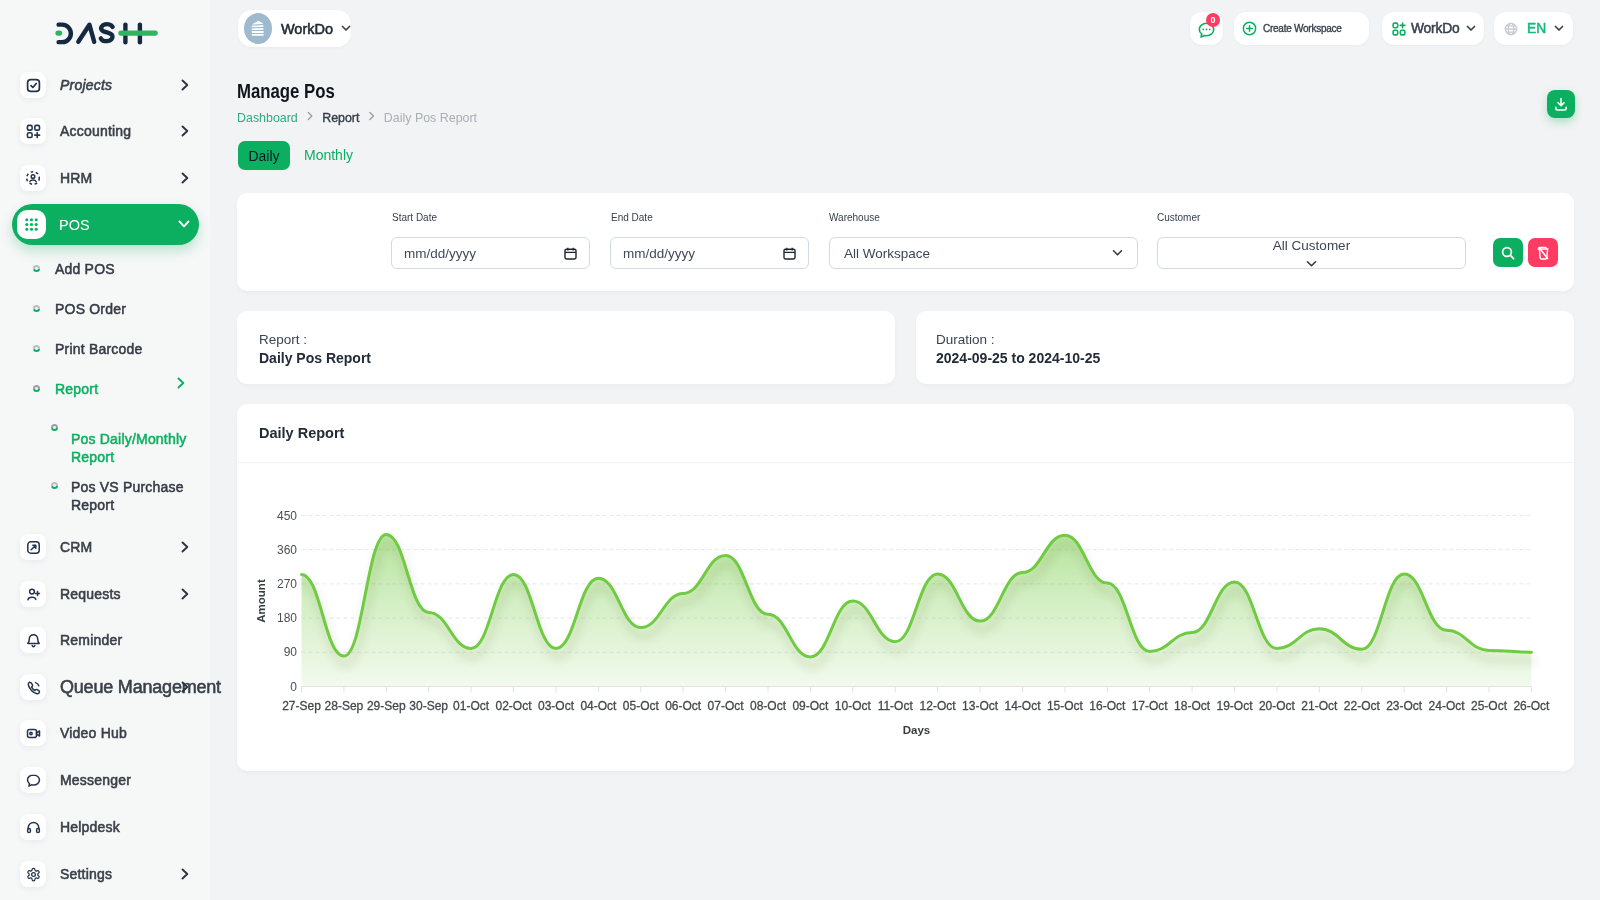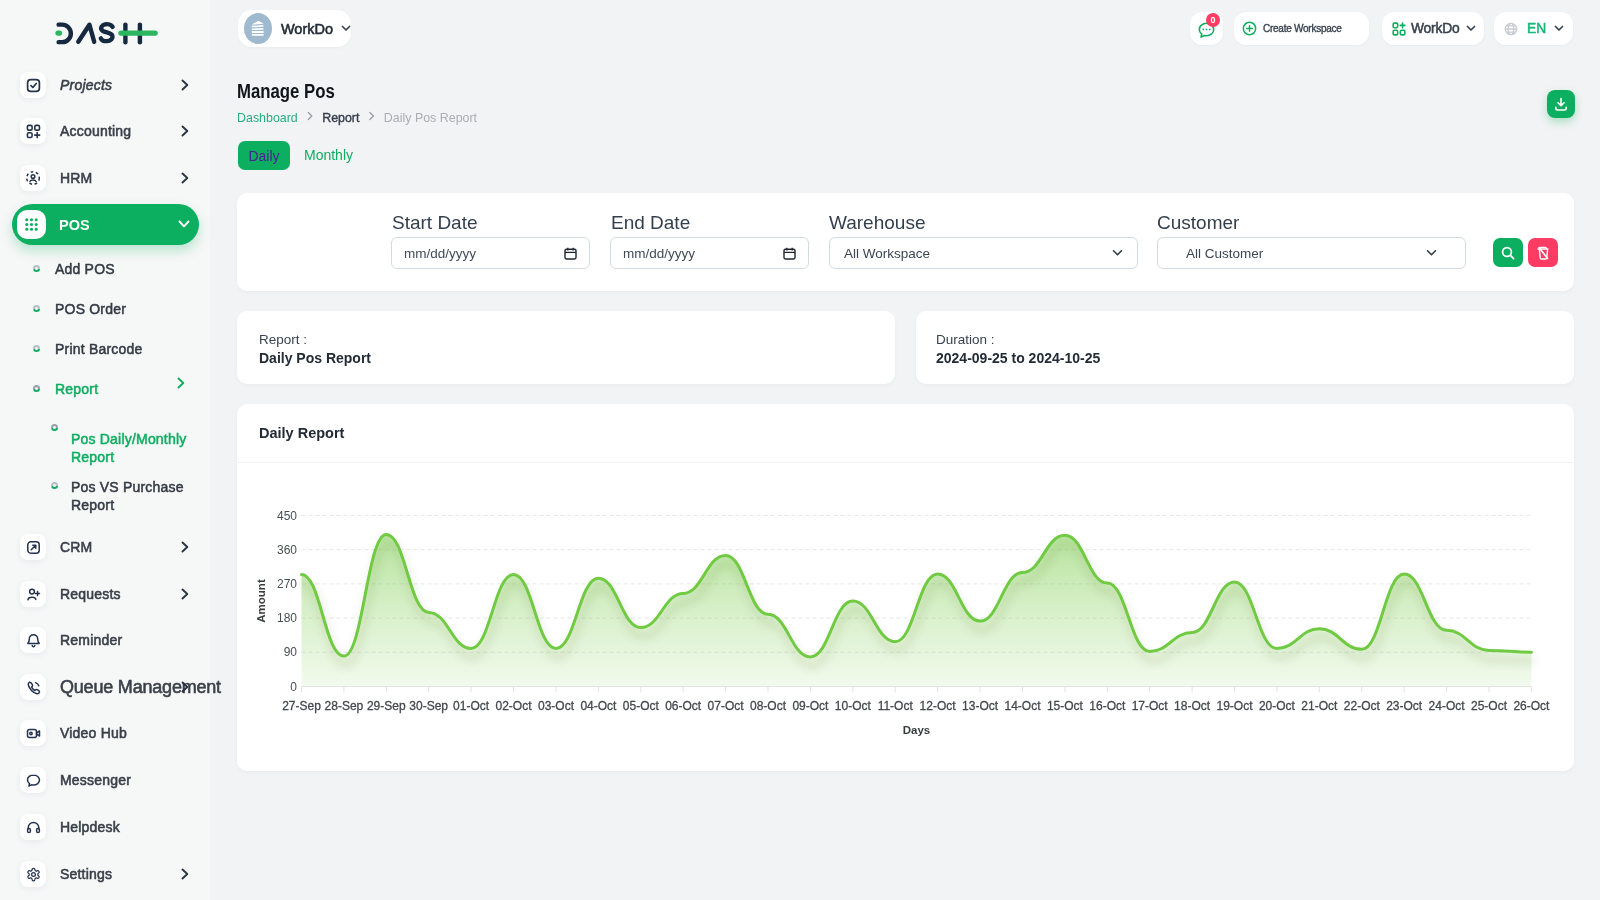--- a/index.html
+++ b/index.html
@@ -12,21 +12,21 @@
 .mitem { position:absolute; left:0; width:210px; height:26px; }
 .mlabel { position:absolute; left:60px; top:50%; transform:translateY(-50%); font-size:14px; font-weight:400; -webkit-text-stroke:0.55px #3a4049; color:#3a4049; letter-spacing:.2px; white-space:nowrap;}
 .chev { position:absolute; right:21px; top:50%; transform:translateY(-50%); }
 .subitem { position:absolute; font-size:14px; font-weight:400; -webkit-text-stroke:0.5px #343b44; color:#343b44; letter-spacing:.2px; }
 .subdot { position:absolute; width:7px; height:7px; border-radius:50%; } .subdot i { position:absolute; left:1.8px; top:1.8px; width:3.4px; height:3.4px; border-radius:50%; background:#f6f7f7; }
 
 .pill { position:absolute; top:12px; height:33px; background:#fff; border-radius:12px; display:flex; align-items:center; box-shadow:0 1px 3px rgba(20,30,50,.04); } .pill svg { flex:0 0 auto; }
 
 .card { position:absolute; background:#fff; border-radius:10px; box-shadow:0 2px 4px rgba(30,40,60,.03); }
 .btn-green { background:#0caf60; color:#fff; }
-.lbl { font-size:19px; color:#343f4e; }
+.lbl { font-size:10px; color:#343f4e; }
 .field { position:absolute; height:32px; background:#fff; border:1px solid #d4dae1; border-radius:6px; font-size:13.5px; color:#3c4652; }
 </style>
 </head>
 <body>
 <div id="sidebar"></div>
 
 <svg class="abs" style="left:50px; top:12px;" width="115" height="40" viewBox="0 0 115 40">
   <g fill="none" stroke="#152a40" stroke-width="4.4" stroke-linecap="round" stroke-linejoin="round">
     <path d="M8.6 12.65 H12.1 a8.75 8.75 0 0 1 0 17.5 H8.6"></path>
     <path d="M28.3 29.8 L39.4 12.7 L44.2 29.8"></path>
@@ -100,21 +100,21 @@
         <circle cx="7.5" cy="2.8" r="1.55"></circle>
         <circle cx="12.2" cy="2.8" r="1.55"></circle>
         <circle cx="2.8" cy="7.5" r="1.55"></circle>
         <circle cx="7.5" cy="7.5" r="1.55"></circle>
         <circle cx="12.2" cy="7.5" r="1.55"></circle>
         <circle cx="2.8" cy="12.2" r="1.55"></circle>
         <circle cx="7.5" cy="12.2" r="1.55"></circle>
         <circle cx="12.2" cy="12.2" r="1.55"></circle>
       </svg>
     </div>
-<div class="abs" style="left:59px; top:217px; font-size:14.5px; font-weight:700; color:#fff;">POS</div>
+<div class="abs" style="left:59px; top:217px; font-size:14.5px; font-weight:400; color:#fff;">POS</div>
 <svg class="abs" style="left:178px; top:220px;" width="12" height="8" fill="none" stroke="#fff" stroke-width="1.9" stroke-linecap="round" stroke-linejoin="round">
       <path d="M1.5 1.5 L6 6.3 L10.5 1.5"></path>
     </svg>
 
 
 <div class="subdot" style="left:33px; top:265px; background:conic-gradient(from 100deg, #0caf60 0 40%, #b9bec4 40% 100%);">
       <i></i>
     </div>
 <div class="subitem" style="left:55px; top:261px;">Add POS</div>
 <div class="subdot" style="left:33px; top:305px; background:conic-gradient(from 100deg, #0caf60 0 40%, #b9bec4 40% 100%);">
@@ -323,21 +323,21 @@
     <span>Daily Pos Report</span>
   </div>
 
   <div class="abs btn-green" style="left:1547px; top:90px; width:28px; height:28px; border-radius:8px; display:flex; align-items:center; justify-content:center; box-shadow:0 4px 8px rgba(12,175,96,.3);">
     <svg width="14" height="14" viewBox="0 0 14 14" fill="none" stroke="#fff" stroke-width="1.6" stroke-linecap="round" stroke-linejoin="round">
         <path d="M7 1.5 v7 M4 5.7 l3 3 l3-3"></path>
         <path d="M1.8 10.2 v1.2 a1.6 1.6 0 0 0 1.6 1.6 h7.2 a1.6 1.6 0 0 0 1.6-1.6 v-1.2"></path>
       </svg>
   </div>
 
-  <div class="abs btn-green" style="left:238px; top:141px; width:52px; height:29px; border-radius:7px; display:flex; align-items:center; justify-content:center; font-size:14px; font-weight:400; color:#4c1d95;">Daily</div>
+  <div class="abs btn-green" style="left:238px; top:141px; width:52px; height:29px; border-radius:7px; display:flex; align-items:center; justify-content:center; font-size:14px; font-weight:400; color:#0f172a;">Daily</div>
   <div class="abs" style="left:304px; top:147px; font-size:14px; color:#0caf60;">Monthly</div>
 </div>
 
 <div class="card" style="left:237px; top:193px; width:1337px; height:98px;"></div>
 <div id="filters">
   <div class="abs lbl" style="left:392px; top:212px;">Start Date</div>
   <div class="field" style="left:391px; top:237px; width:199px; display:flex; align-items:center; padding:0 12px; justify-content:space-between;">
       <span style="color:#424b57;">mm/dd/yyyy</span>
       <svg width="13" height="13" viewBox="0 0 13 13" fill="none" stroke="#1f2630" stroke-width="1.4">
         <rect x="1" y="2.2" width="11" height="9.8" rx="1.4"></rect>
@@ -353,21 +353,21 @@
       </svg>
     </div>
   <div class="abs lbl" style="left:829px; top:212px;">Warehouse</div>
   <div class="field" style="left:829px; top:237px; width:309px; display:flex; align-items:center; padding:0 14px; justify-content:space-between;">
       <span>All Workspace</span>
       <svg width="11" height="8" fill="none" stroke="#333c49" stroke-width="1.6" stroke-linecap="round" stroke-linejoin="round">
         <path d="M1.5 1.8 L5.5 5.8 L9.5 1.8"></path>
       </svg>
     </div>
   <div class="abs lbl" style="left:1157px; top:212px;">Customer</div>
-  <div class="field" style="left:1157px; top:237px; width:309px; display:flex; align-items:center; padding:0 28px; justify-content:space-between;">
+  <div class="field" style="left:1157px; top:237px; width:309px; display:flex; align-items:center; padding:0 28px; justify-content:space-between;flex-direction:column;">
       <span>All Customer</span>
       <svg width="11" height="8" fill="none" stroke="#333c49" stroke-width="1.6" stroke-linecap="round" stroke-linejoin="round">
         <path d="M1.5 1.8 L5.5 5.8 L9.5 1.8"></path>
       </svg>
     </div>
   <div class="abs btn-green" style="left:1493px; top:238px; width:30px; height:29px; border-radius:7px; display:flex; align-items:center; justify-content:center;">
     <svg width="14" height="14" viewBox="0 0 14 14" fill="none" stroke="#fff" stroke-width="1.7" stroke-linecap="round">
         <circle cx="6" cy="6" r="4.4"></circle>
         <path d="M9.4 9.4 L12.6 12.6"></path>
       </svg>

